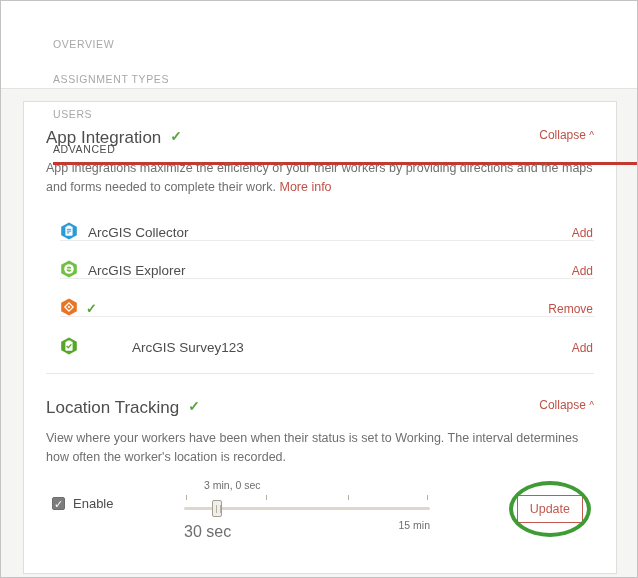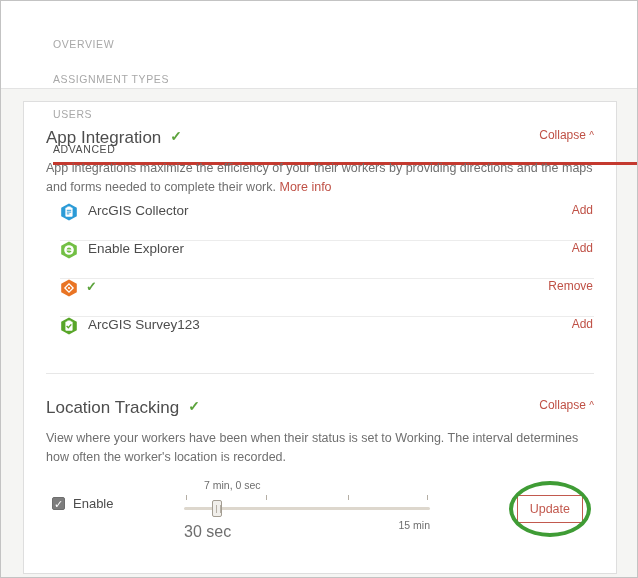--- a/index.html
+++ b/index.html
@@ -25,22 +25,22 @@
   }
   .sec-head { display:flex; align-items:flex-start; }
   .sec-title { font-size:17px; font-weight:500; color:#4d4d4d; margin:0; }
   .check { color:#5ca33c; font-size:14px; font-weight:bold; margin-left:9px; }
   .collapse-link { margin-left:auto; color:#bf5045; font-size:12px; cursor:pointer; }
   .collapse-link .caret { font-size:10px; }
   .desc { font-size:12.5px; color:#6f6f6f; line-height:1.52; margin:11px 0 0 0; max-width:552px; }
   .red-link { color:#bf5045; cursor:pointer; }
   
   .app-rows { margin:6px 0 0 14px; }
-  .app-row { display:flex; align-items:flex-start; height:38px; border-bottom:1px solid #ececec; }
-  .app-row:last-child { border-bottom:none; }
+  .app-row { display:flex; align-items:flex-end; height:38px; border-bottom:1px solid #ececec; }
+  .app-row:last-child { border-bottom:none;gap:44px; }
   .app-icon { width:18px; height:18px; flex:0 0 18px; display:inline-block; }
   .app-name { font-size:13.5px; color:#4d4d4d; margin-left:10px; }
   .row-check { color:#5ca33c; font-size:13px; font-weight:bold; margin-left:8px; }
   .row-action { margin-left:auto; font-size:12px; color:#bf5045; cursor:pointer; padding-right:1px; }
   .sec-divider { border:none; border-top:1px solid #e7e7e7; margin:18px 0 0 0; }
   .lt-section { margin-top:24px; }
   
   .controls { position:relative; height:60px; margin-top:12px; }
   .enable-group { position:absolute; left:6px; top:17px; display:flex; align-items:center; cursor:pointer; }
   .checkbox {
@@ -117,21 +117,21 @@
         </div>
 
         <div class="app-row">
           <span class="app-icon">
             <svg width="18" height="18" viewBox="0 0 18 18">
               <polygon points="9,0.5 16.8,4.7 16.8,13.3 9,17.5 1.2,13.3 1.2,4.7" fill="#72bf44"></polygon>
               <circle cx="9" cy="9" r="4.8" fill="#ffffff"></circle>
               <path d="M6.4,9.4 a2.7,2.7 0 0 0 5.2,0.6 l-2.6,-0.6 z M6.5,8.4 l5,0 a2.6,2.6 0 0 0 -5,0 z" fill="#72bf44"></path>
             </svg>
           </span>
-          <span class="app-name">Enable Explorer</span>
+          <span class="app-name">ArcGIS Explorer</span>
           <span class="row-action">Add</span>
         </div>
 
         <div class="app-row">
           <span class="app-icon">
             <svg width="18" height="18" viewBox="0 0 18 18">
               <polygon points="9,0.5 16.8,4.7 16.8,13.3 9,17.5 1.2,13.3 1.2,4.7" fill="#e97424"></polygon>
               <rect x="6.1" y="6.1" width="5.8" height="5.8" transform="rotate(45 9 9)" fill="none" stroke="#ffffff" stroke-width="1.3"></rect>
               <circle cx="9" cy="9" r="1.1" fill="#ffffff"></circle>
             </svg>
@@ -167,21 +167,21 @@
       <p class="desc">View where your workers have been when their status is set to Working. The interval determines how often the worker's location is recorded.</p>
 
       <div class="controls">
 
         <div class="enable-group">
           <span class="checkbox">✓</span>
           <span class="enable-label">Enable</span>
         </div>
 
         <div class="slider-block">
-          <span class="slider-value">7 min, 0 sec</span>
+          <span class="slider-value">3 min, 0 sec</span>
           <span class="tick t0"></span>
           <span class="tick t1"></span>
           <span class="tick t2"></span>
           <span class="tick t3"></span>
           <div class="slider-track"></div>
           <div class="slider-handle"></div>
           <span class="slider-min">30 sec</span>
           <span class="slider-max">15 min</span>
         </div>
 

